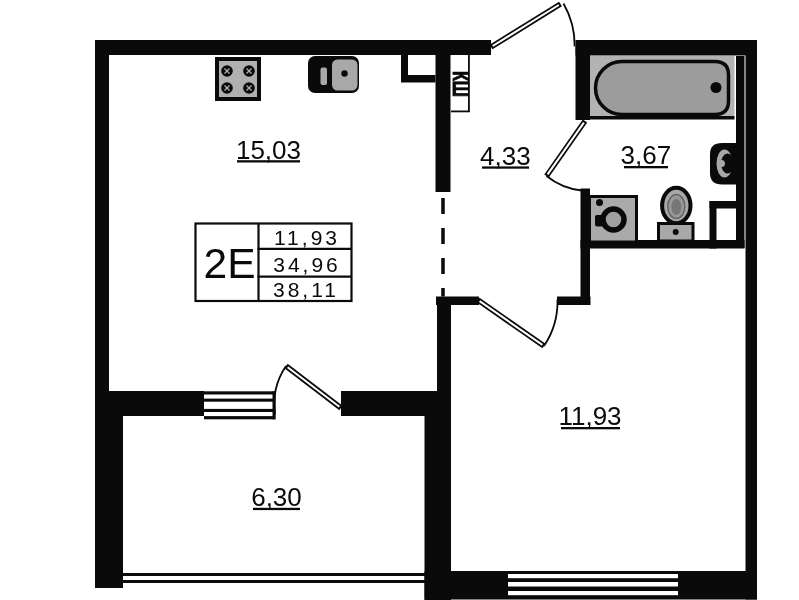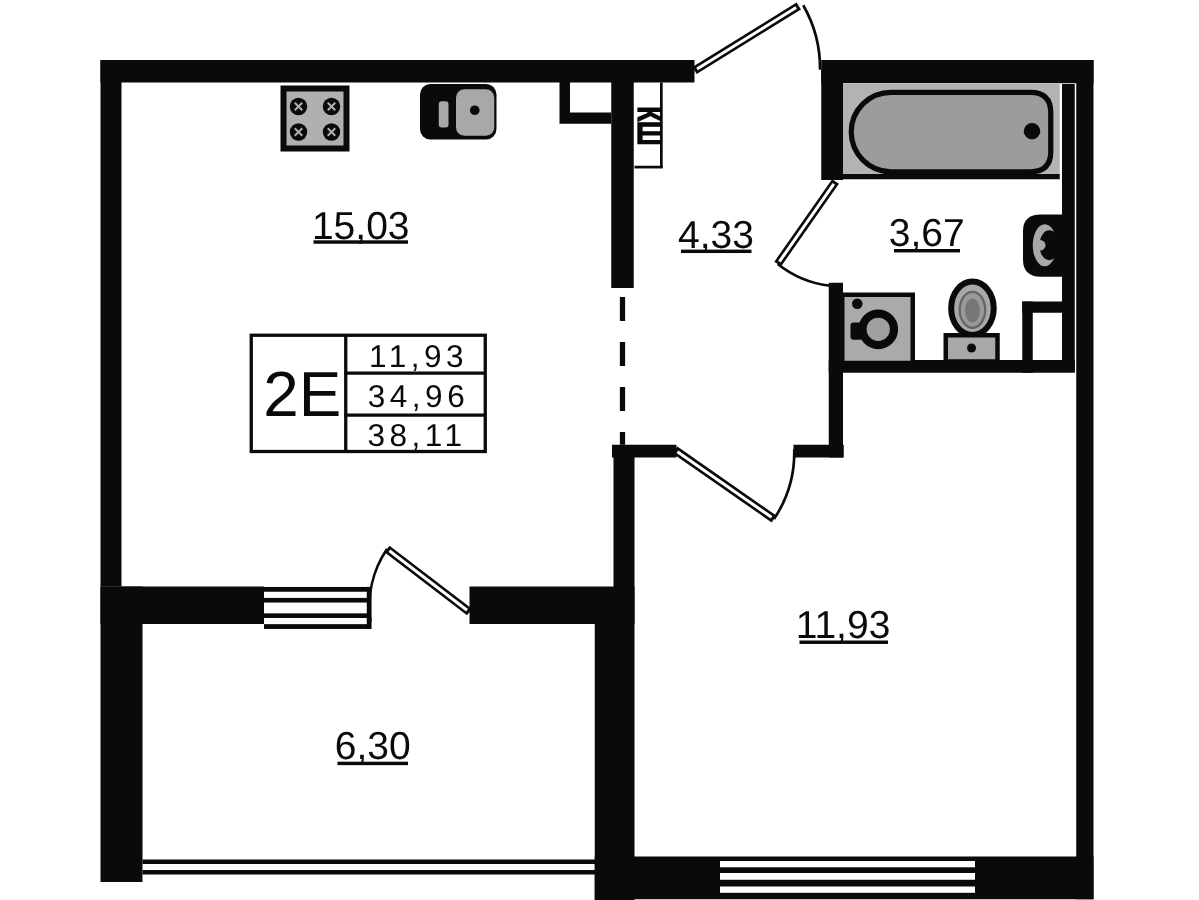--- a/index.html
+++ b/index.html
@@ -1,16 +1,16 @@
 <!DOCTYPE html>
 <html><head>
 <meta charset="utf-8">
 <style>
 html,body{margin:0;padding:0;background:#fff;}
-#c{position:relative;width:729px;height:600px;background:#fff;overflow:hidden;}
+#c{position:relative;width:729px;height:600px;background:#fff;overflow:hidden;margin-left:28px;}
 svg{position:absolute;left:0;top:0;}
 text{font-family:"Liberation Sans",sans-serif;fill:#0a0a0a;}
 </style>
 </head>
 <body>
 <div id="c">
 <svg width="799" height="600" viewBox="0 0 799 600">
   <g fill="#0a0a0a" stroke="none">
 
     <rect x="67" y="40" width="396" height="15"></rect>

